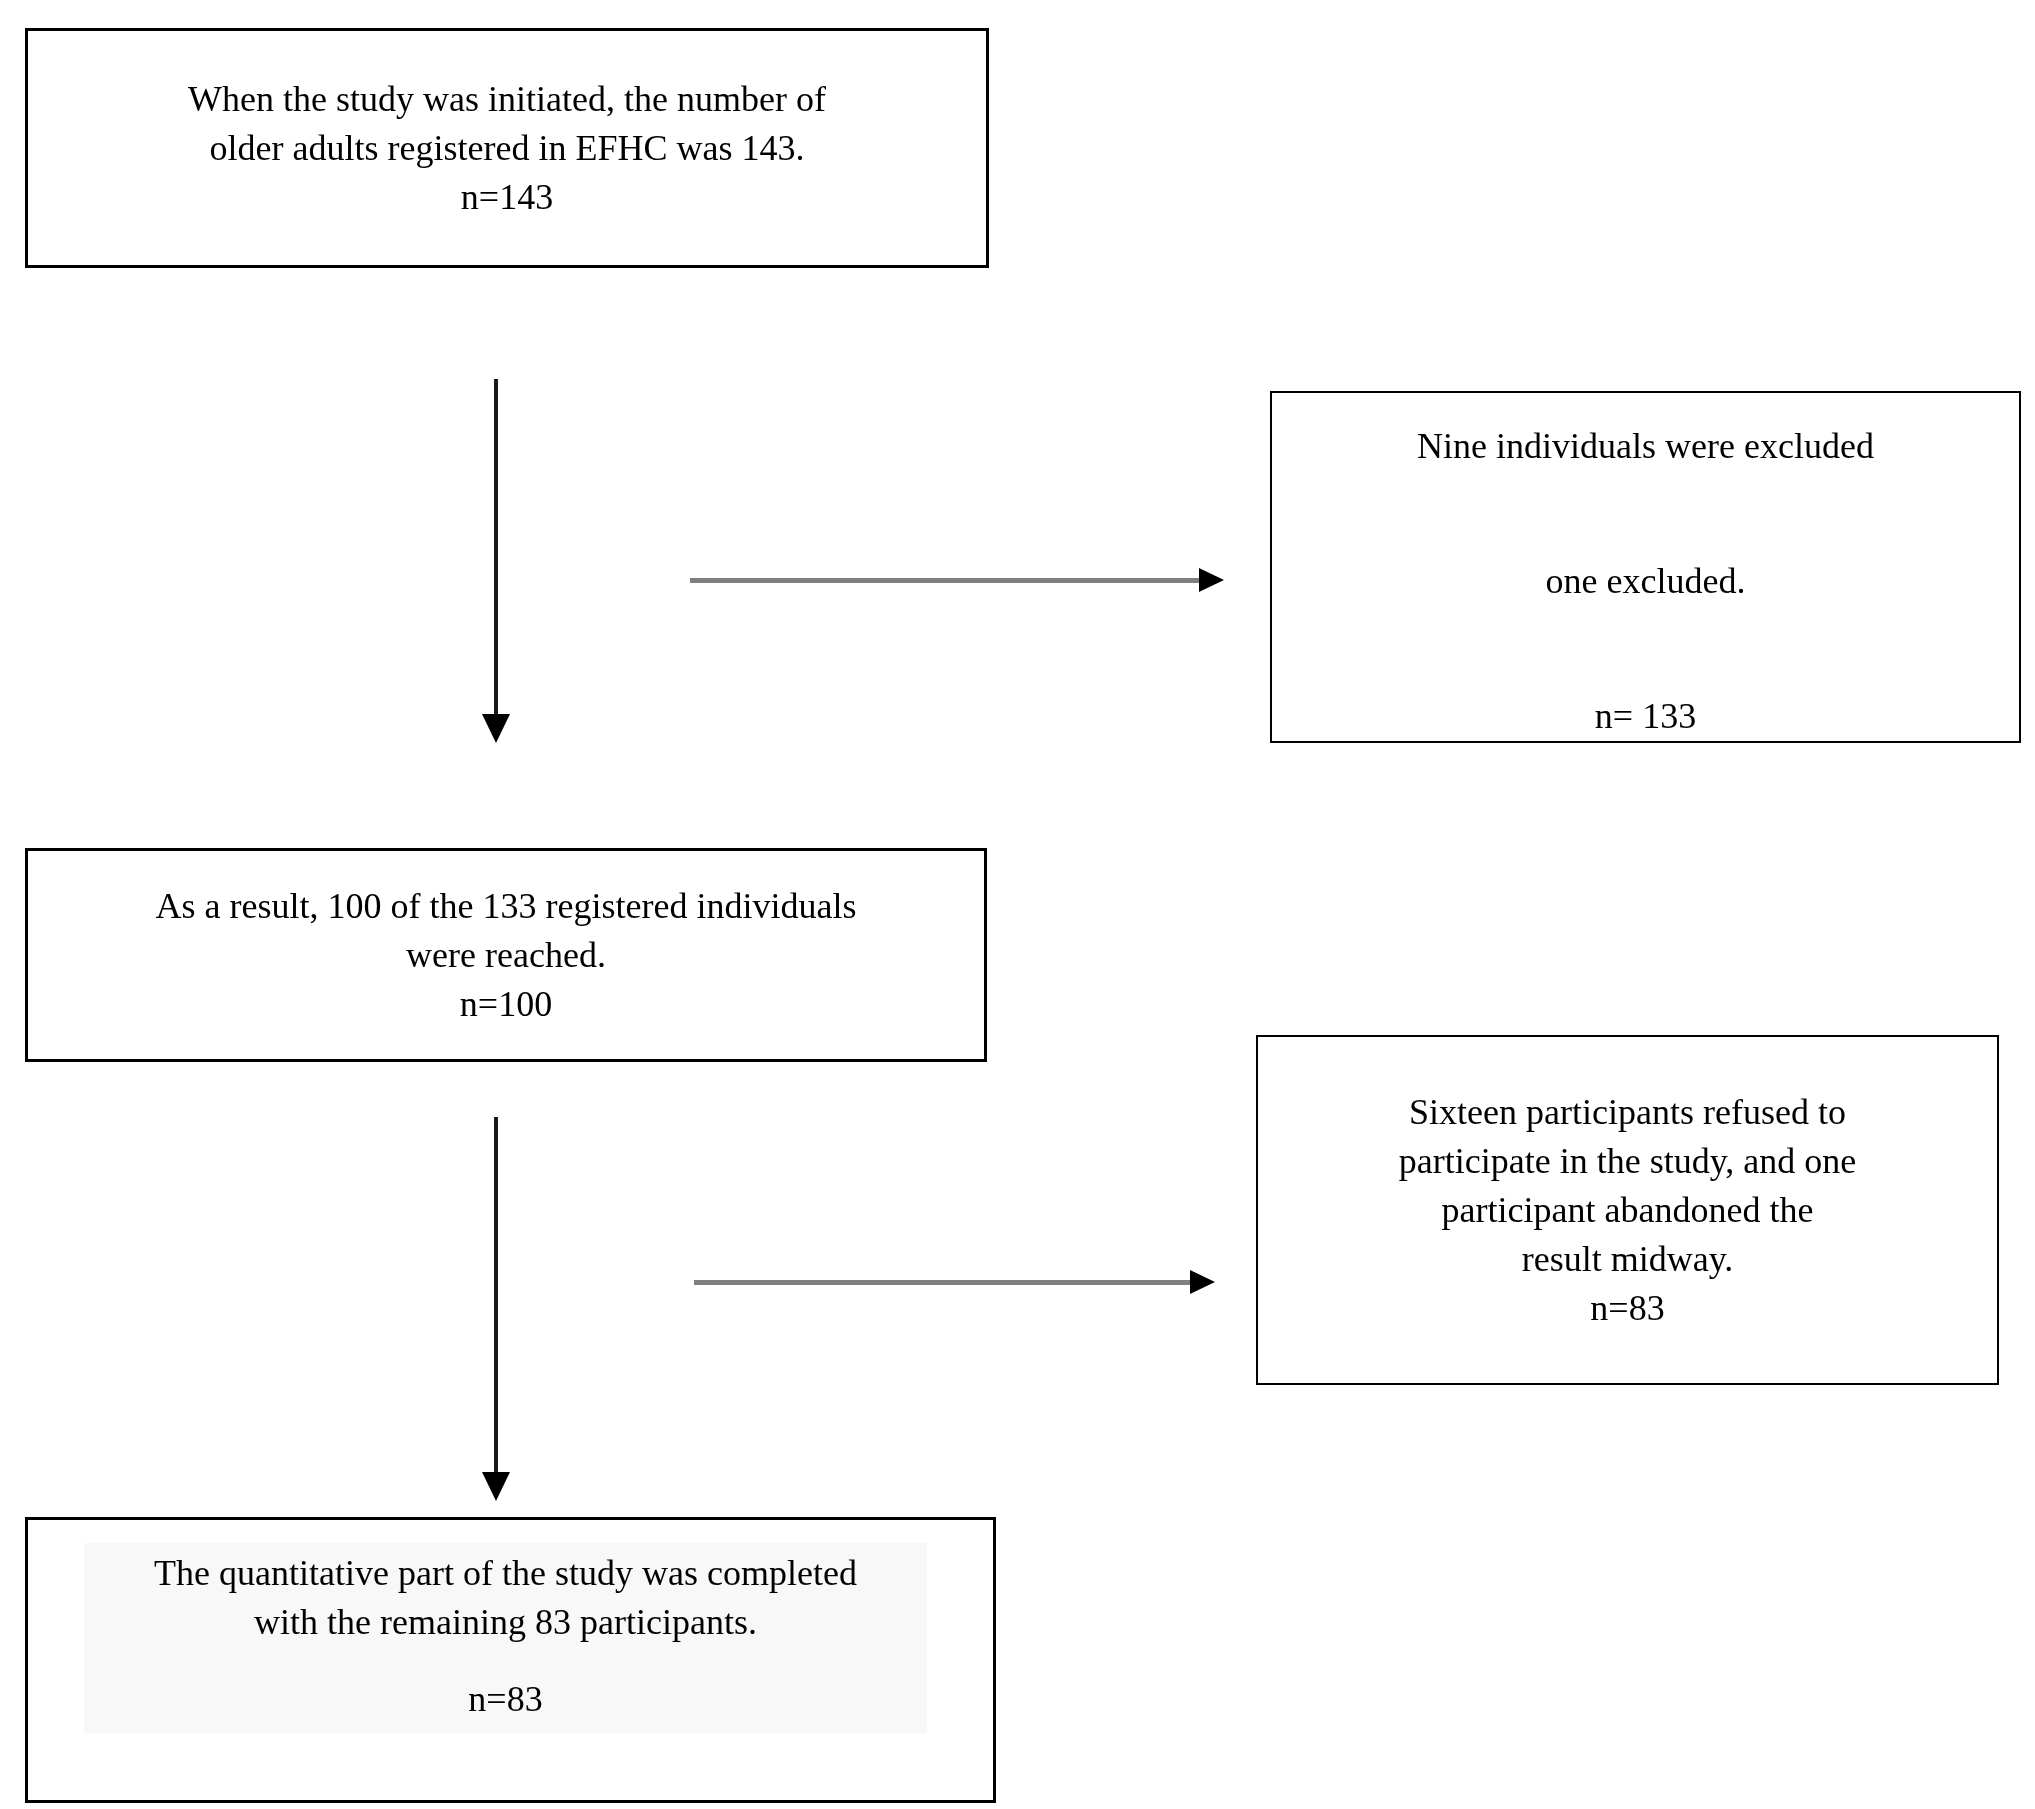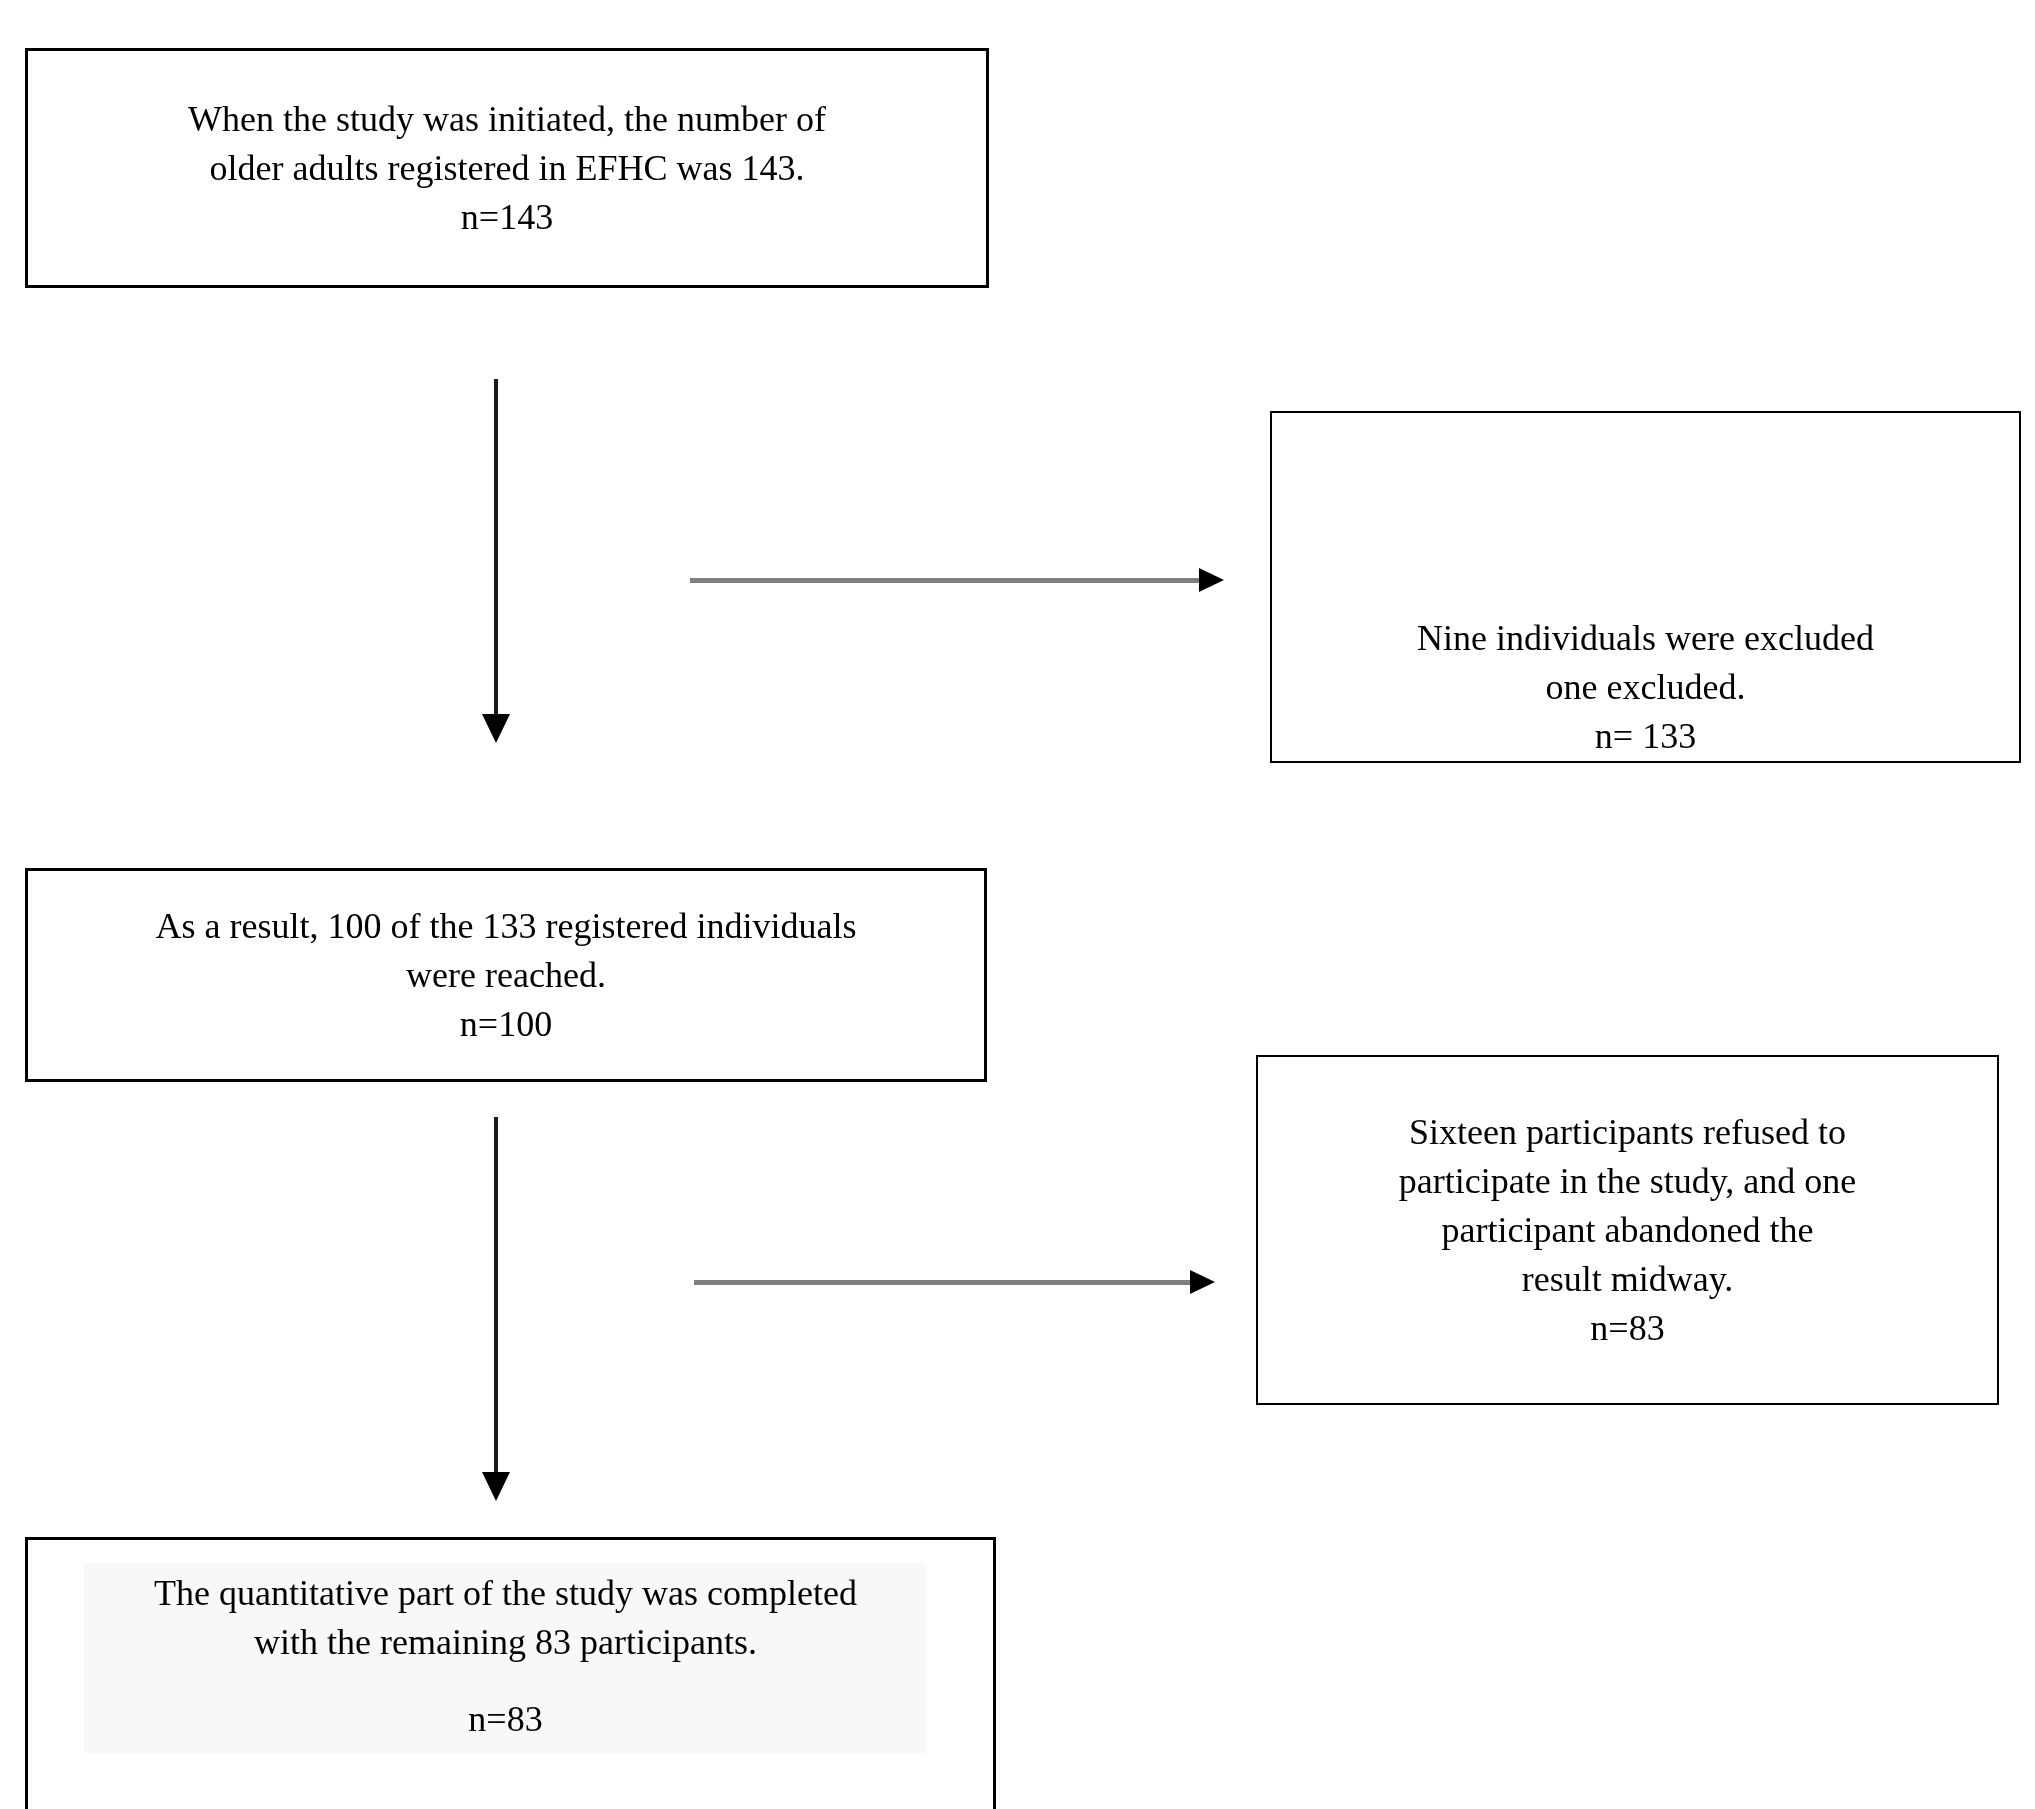--- a/index.html
+++ b/index.html
@@ -20,24 +20,23 @@
     background: #ffffff;
     border: 3.8px solid #000000;
     box-sizing: border-box;
     display: flex;
     flex-direction: column;
     align-items: center;
     justify-content: center;
     text-align: center;
     font-size: 36px;
     line-height: 49px;
-    margin-top: 20px;
   }
   .flow-box.thin-border { border-width: 2.5px; }
-  .flow-box.top-align { justify-content: flex-end; }
+  .flow-box.top-align { justify-content: space-between; }
   .line { width: 100%; }
   
   #box-initial   { left: 25px;   top: 28px;   width: 964px; height: 240px; }
   #box-excluded  { left: 1270px; top: 391px;  width: 751px; height: 352px; padding-top: 29px; }
   #box-reached   { left: 25px;   top: 848px; width: 962px; height: 214px; align-items: center; }
   #box-refused   { left: 1256px; top: 1035px; width: 743px; height: 350px; }
   #box-completed { left: 25px;   top: 1517px; width: 971px; height: 286px; justify-content: flex-start; align-items: stretch; padding-left: 32px; }
   #box-completed .panel {
     margin: 22.5px 66px 0 24px;
     background: #f8f8f8;

